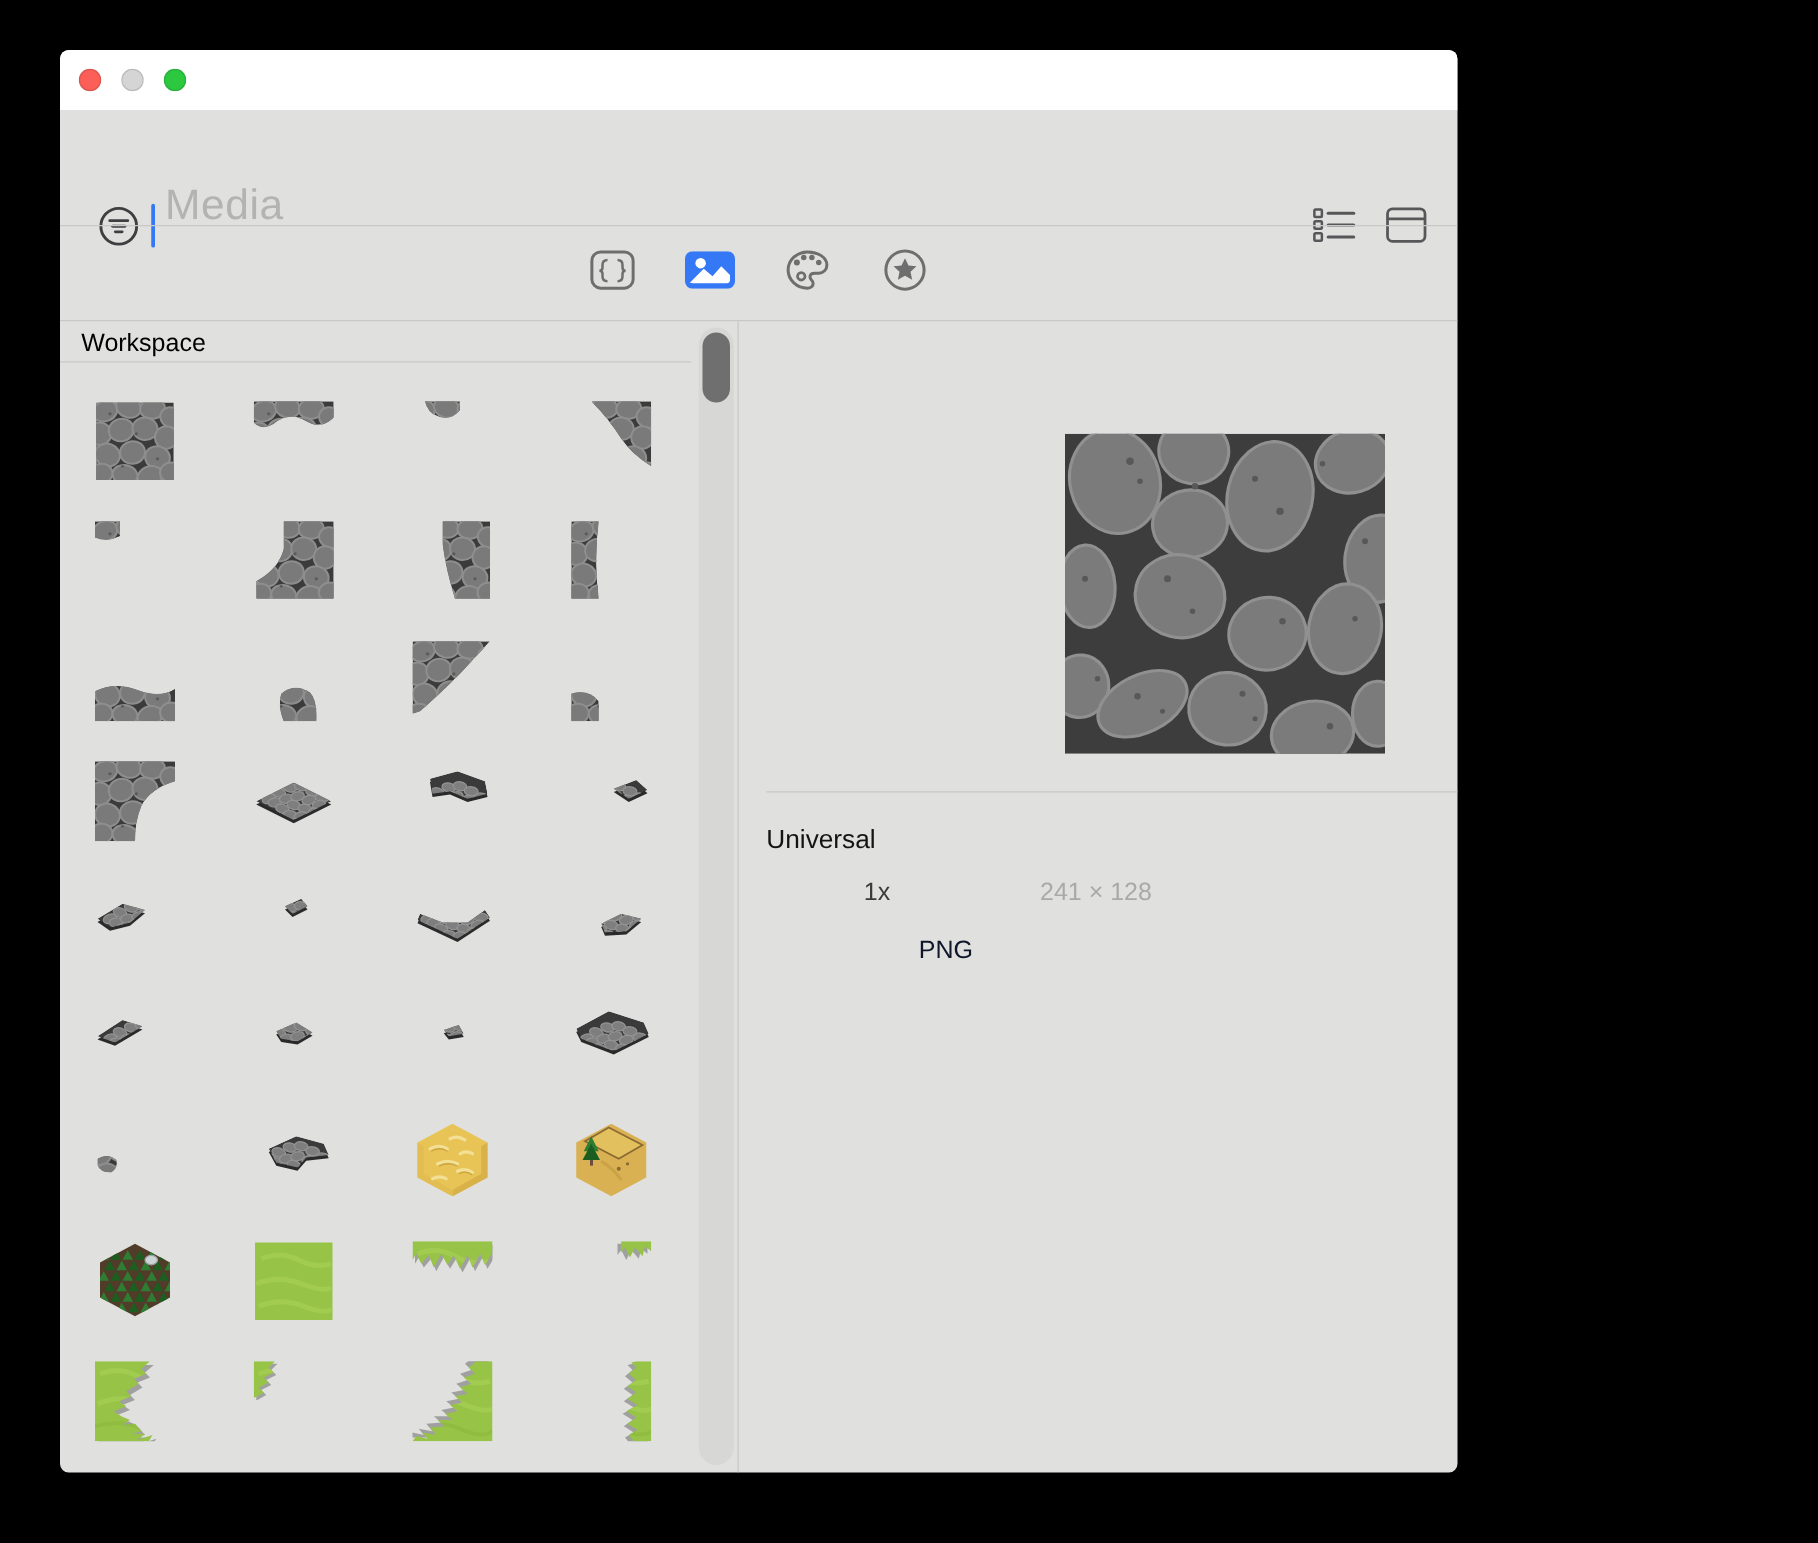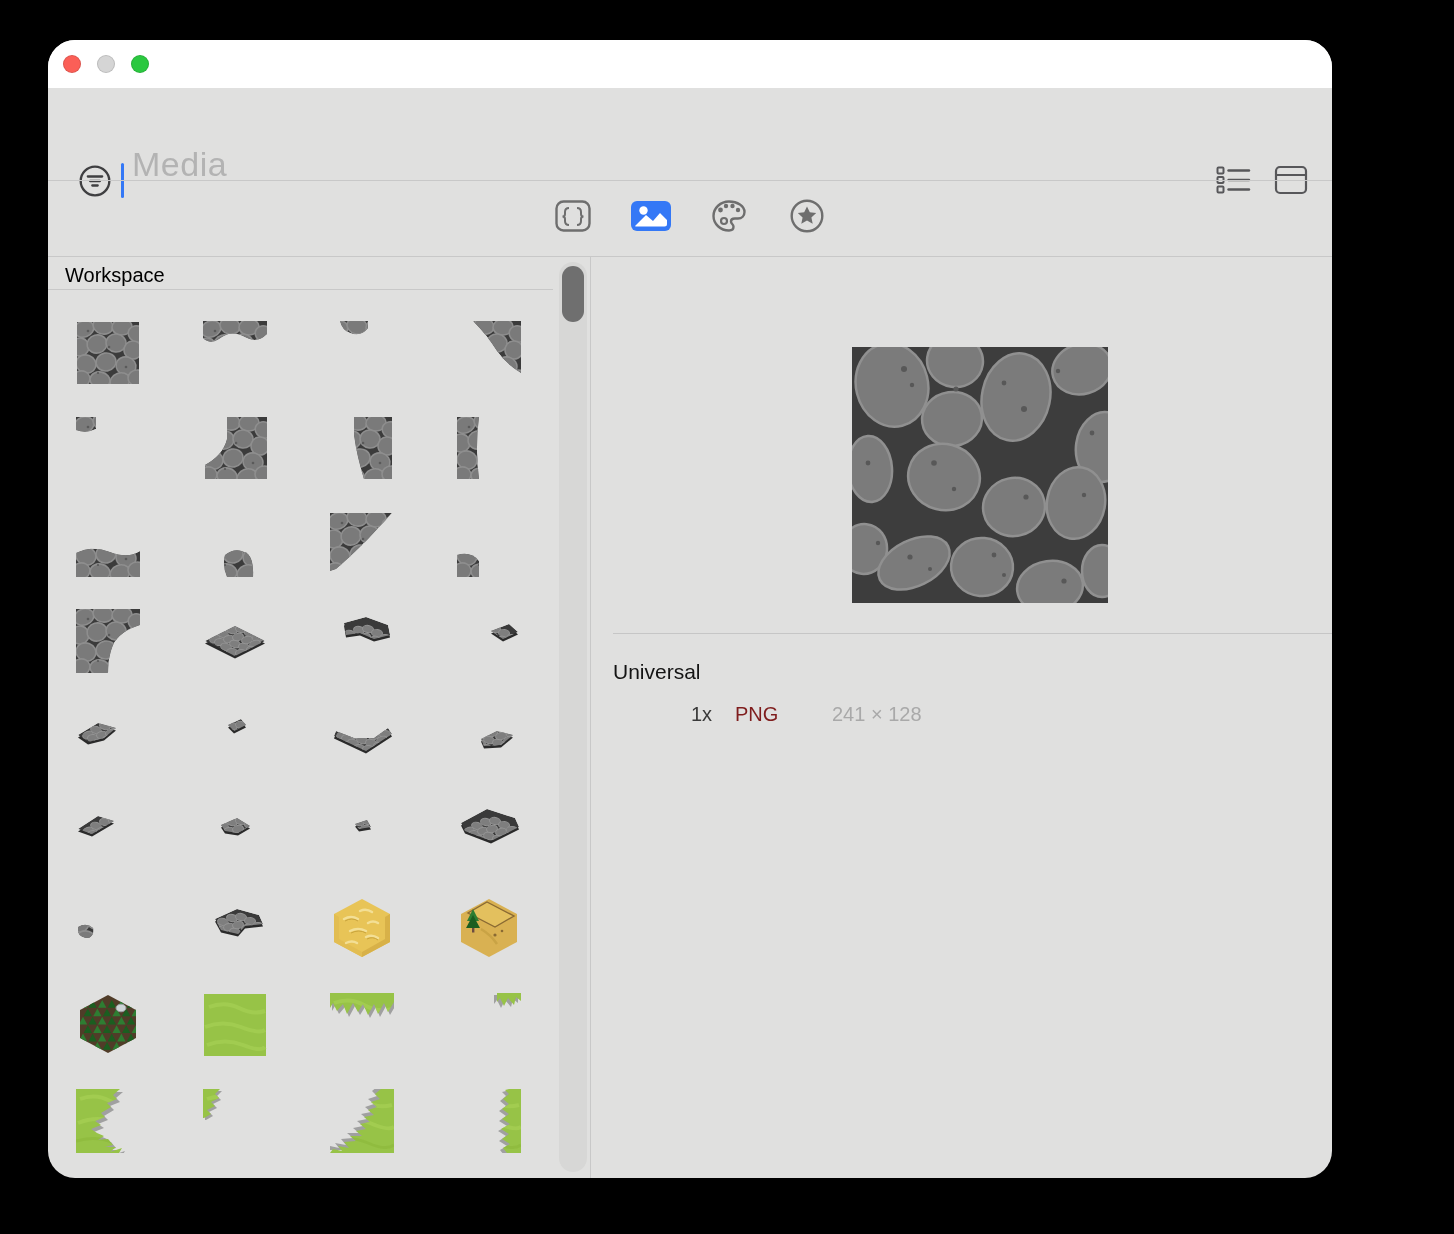--- a/index.html
+++ b/index.html
@@ -1,18 +1,18 @@
 <!DOCTYPE html>
 <html><head>
 <meta charset="utf-8">
 <style>
   html,body{margin:0;padding:0;}
   body{width:1454px;height:1234px;background:#000;position:relative;overflow:hidden;
        font-family:"Liberation Sans","DejaVu Sans",sans-serif;}
-  .window{position:absolute;left:48px;top:40px;width:1284px;height:1138px;border-radius:27px;
+  .window{position:absolute;left:48px;top:40px;width:1118px;height:1138px;border-radius:7px;
           background:#e0e0df;overflow:hidden;}
   .titlebar{position:absolute;left:0;top:0;width:100%;height:48px;background:#ffffff;}
   .tl-group{position:absolute;left:15px;top:15px;display:flex;gap:16px;}
   .tl{width:18px;height:18px;border-radius:50%;border:0.5px solid rgba(0,0,0,0.12);box-sizing:border-box;}
   .searchrow{position:absolute;left:0;top:48px;width:100%;height:92px;}
   .filter-ic{position:absolute;left:30px;top:76px;width:34px;height:34px;}
   .cursor{position:absolute;left:73px;top:75px;width:3px;height:35px;border-radius:1.5px;}
   .placeholder{position:absolute;left:84px;top:57px;font-size:34px;color:#b3b3b3;letter-spacing:0.5px;}
   .topicons{position:absolute;right:24px;top:77px;display:flex;gap:22px;align-items:center;}
   .hdiv{position:absolute;left:0;width:100%;height:1px;background:#c8c8c8;}
@@ -25,21 +25,21 @@
   .tile svg{display:block;width:64px;height:64px;}
   .tile.sel::before{content:'';position:absolute;inset:-9px;border-radius:10px;z-index:-1;}
   .sb-track{position:absolute;left:511px;top:222px;width:28px;height:910px;border-radius:14px;background:#d7d7d6;}
   .sb-thumb{position:absolute;left:514px;top:226px;width:22px;height:56px;border-radius:11px;background:#6f6f6f;}
   .asset-title{position:absolute;left:565px;top:240px;font-size:25px;font-weight:700;color:#161616;}
   .preview{position:absolute;left:804px;top:307px;width:256px;height:256px;}
   .hdiv2{position:absolute;left:565px;top:593px;width:777px;height:1px;background:#c6c6c6;}
   .universal{position:absolute;left:565px;top:620px;font-size:21px;font-weight:400;color:#141414;}
   .detail-item{position:absolute;top:663px;font-size:20px;}
   .d-scale{left:620px;color:#3a3a3a;margin-left:23px;}
-  .d-format{left:687px;color:#7f1d1d;}
+  .d-format{left:687px;color:#0f172a;margin-top:46px;}
   .d-dims{left:784px;color:#a9a9a9;}
 </style>
 <style>.tile.sel::before{background:#b9cff1;}</style></head>
 <body>
 
 <div class="window">
   <div class="titlebar">
     <div class="tl-group" id="tl-group">
         <span class="tl" style="background: rgb(251, 95, 87);"></span>
         <span class="tl" style="background: rgb(213, 213, 213);"></span>

